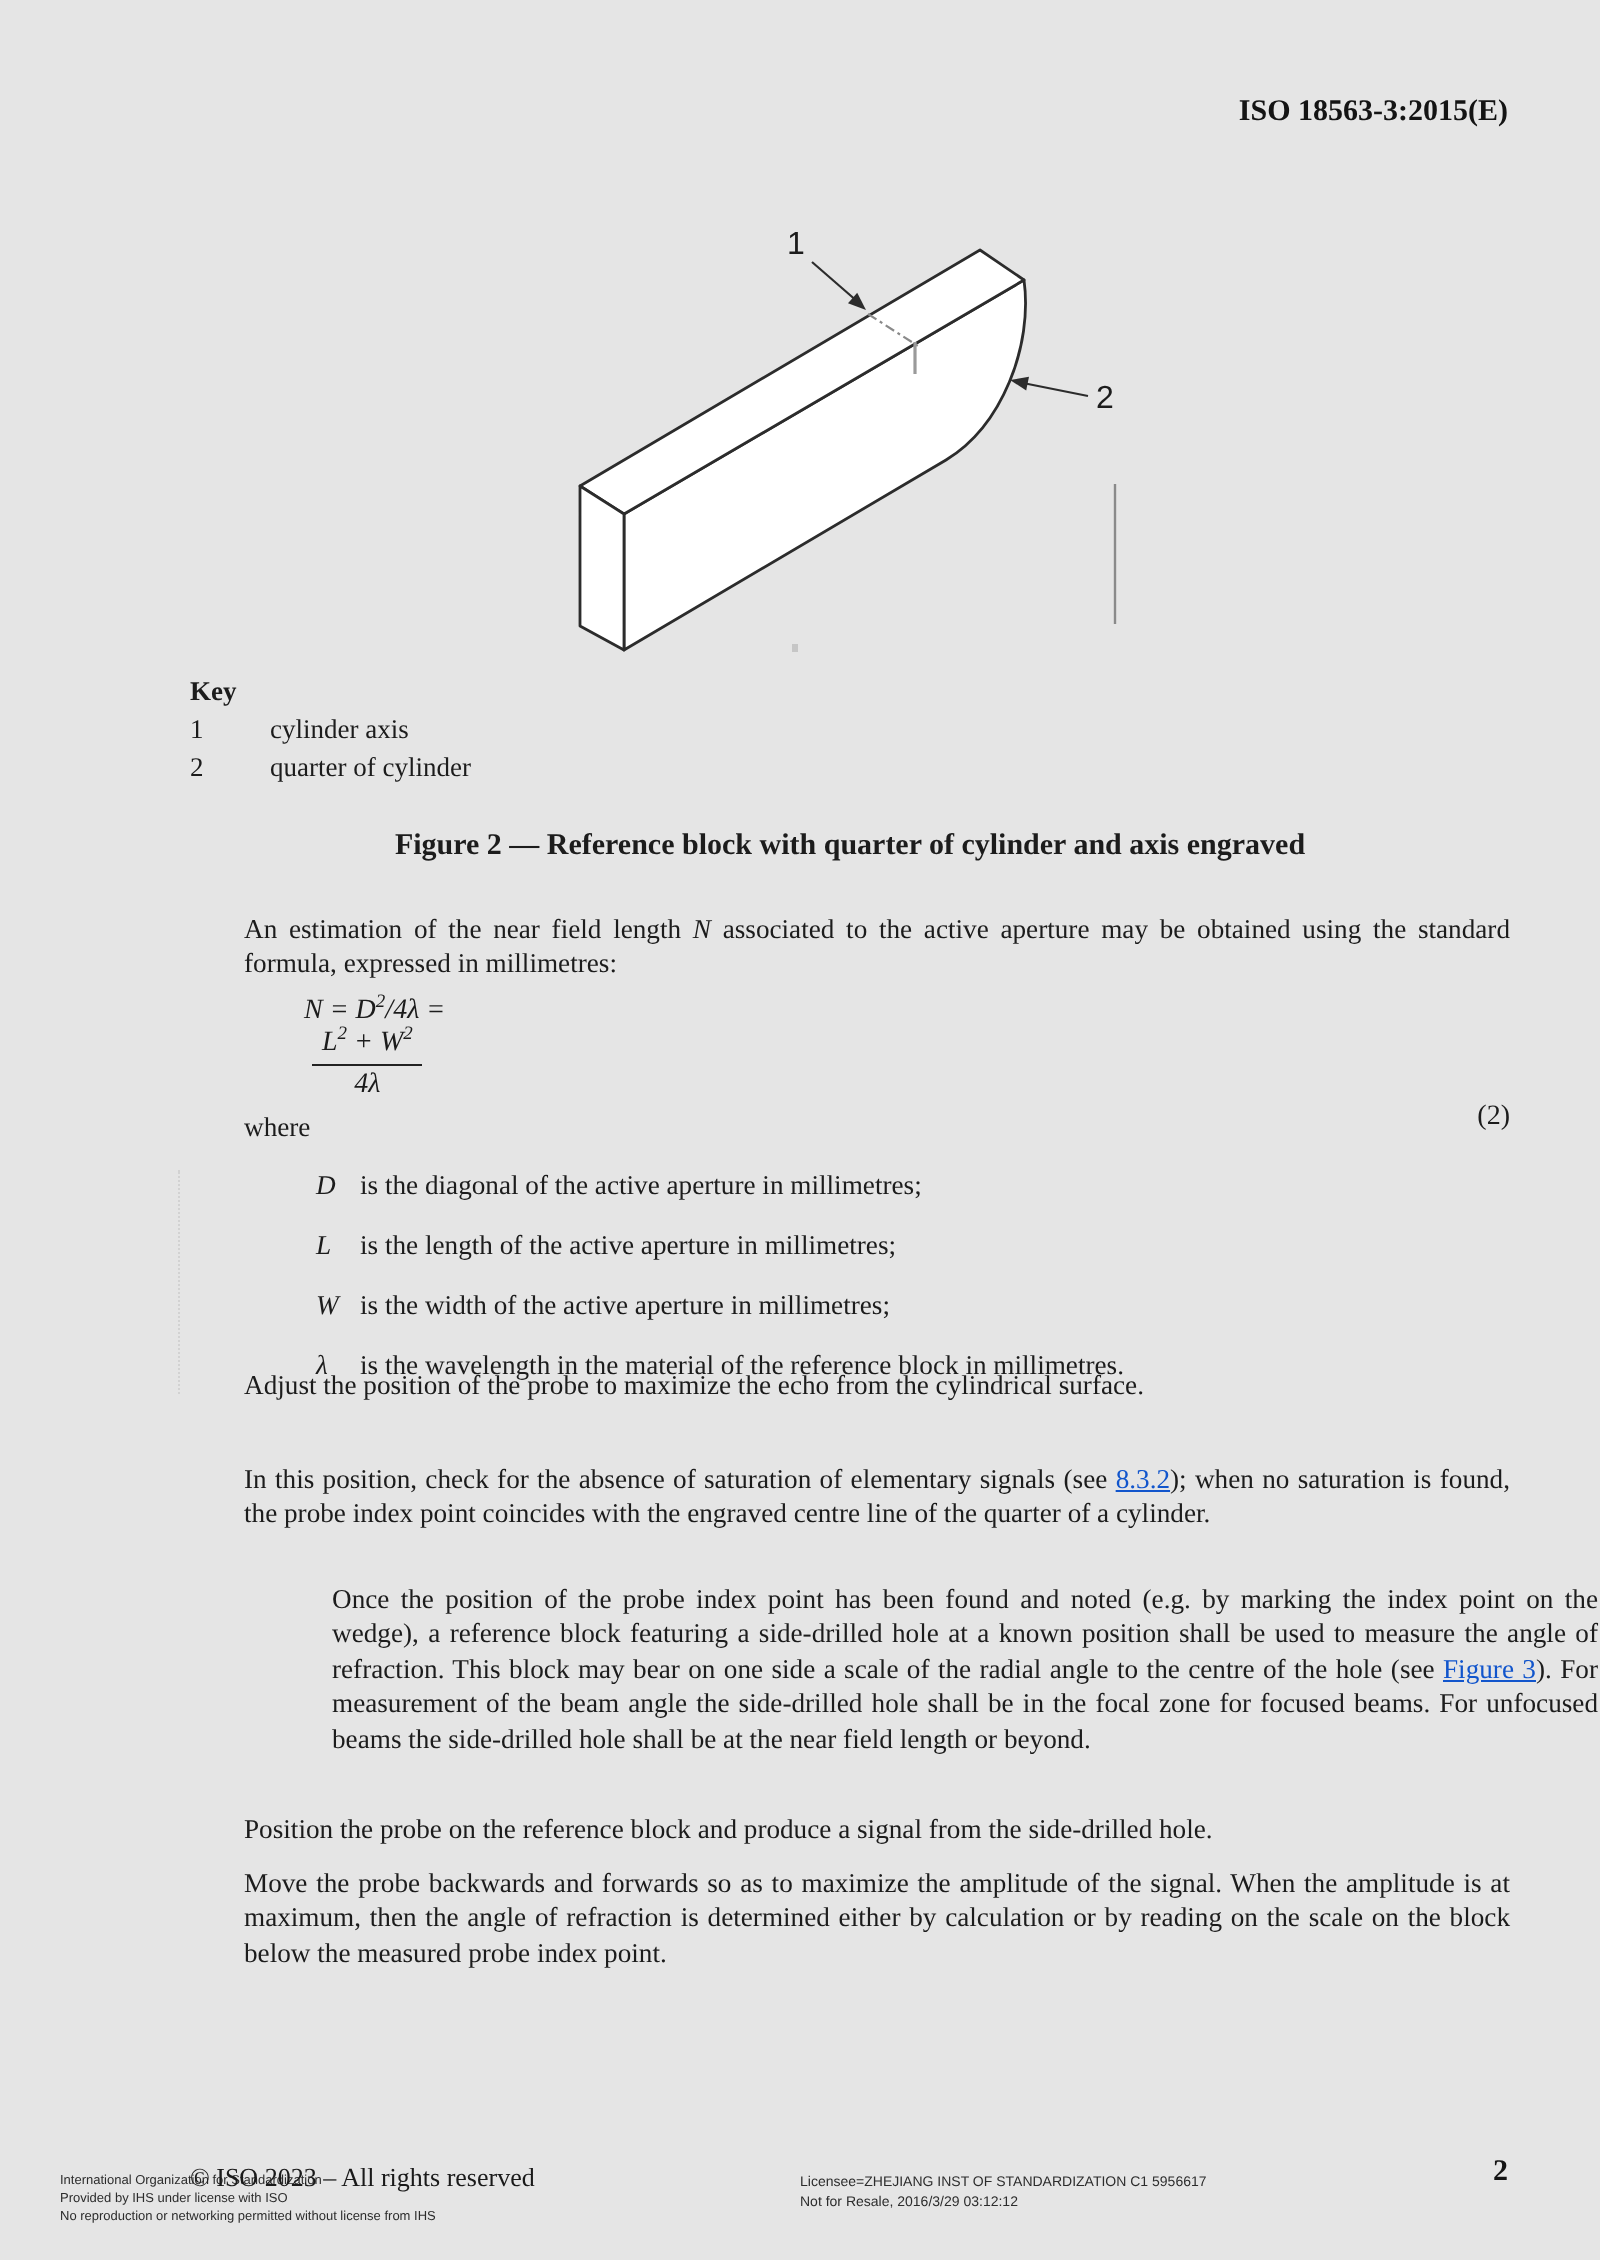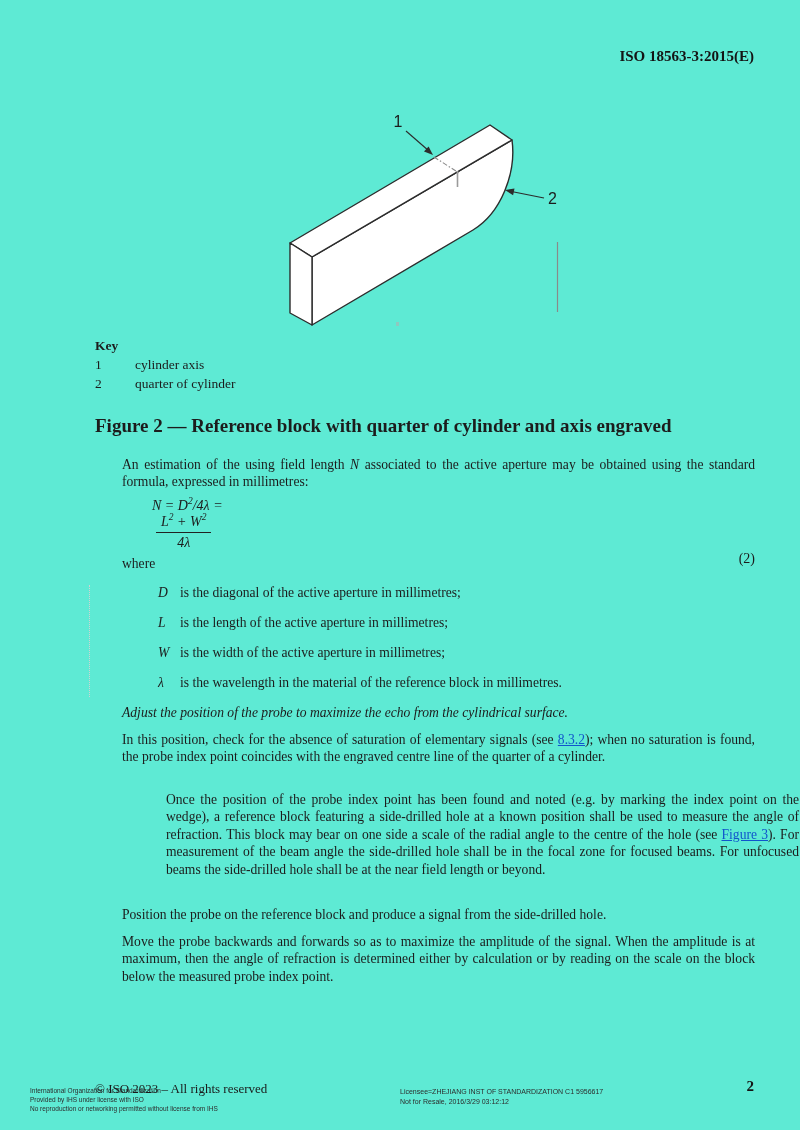--- a/index.html
+++ b/index.html
@@ -1,49 +1,49 @@
 <!DOCTYPE html>
 <html><head>
 <meta charset="utf-8">
 <style>
   * { margin: 0; padding: 0; box-sizing: border-box; }
   html, body { background: #ffffff; }
   .page {
     position: relative;
     width: 800px;
     height: 1130px;
-    background: #5eead4;
+    background: #e5e5e5;
     font-family: "Liberation Serif", serif;
     color: #1c1c1c;
     overflow: hidden;
   }
   .header {
     position: absolute;
     top: 48px; right: 46px;
     font-size: 15px;
     font-weight: bold;
     color: #141414;
   }
   .figure-svg { position: absolute; left: 268px; top: 96px; width: 304px; height: 244px; }
   .key { position: absolute; left: 95px; top: 336px; font-size: 13.5px; }
   .key-title { font-weight: bold; line-height: 19px; }
   .key-row { display: flex; line-height: 19px; }
   .key-num { display: inline-block; width: 40px; }
   .caption {
     position: absolute; left: 95px; top: 415px; width: 660px;
-    text-align: left; font-weight: bold; font-size: 19px;
+    text-align: center; font-weight: bold; font-size: 15px;
   }
   .body {
     position: absolute; left: 122px; width: 633px;
     font-size: 13.6px; line-height: 17.4px;
     text-align: justify;
   }
   .single { text-align: left; }
   .p1 { top: 456px; }
-  .p-adjust { top: 704px; font-style: italic; }
+  .p-adjust { top: 684px; }
   .p-inthis { top: 731px; }
   .p-once { top: 791px; margin-left: 44px; }
   .p-position { top: 906px; }
   .p-move { top: 933px; }
   .var { font-style: italic; }
   a.doclink { color: #1155cc; text-decoration: underline; cursor: pointer; }
   .formula {
     position: absolute; left: 152px; top: 498px; width: 603px;
     display: flex; align-items: flex-start;
     font-size: 14px; font-style: italic; flex-direction: column;
@@ -117,21 +117,21 @@
       <span>cylinder axis</span>
     </div>
     <div class="key-row">
       <span class="key-num">2</span>
       <span>quarter of cylinder</span>
     </div>
   </div>
 
   <div class="caption">Figure 2 — Reference block with quarter of cylinder and axis engraved</div>
 
-  <p class="body p1"><span>An estimation of the using field length </span><span class="var">N</span><span> associated to the active aperture may be obtained using the standard formula, expressed in millimetres:</span></p>
+  <p class="body p1"><span>An estimation of the near field length </span><span class="var">N</span><span> associated to the active aperture may be obtained using the standard formula, expressed in millimetres:</span></p>
 
   <div class="formula">
     <span><span>N</span>&nbsp;<span>=</span>&nbsp;<span>D</span><sup>2</sup><span>/</span><span>4λ</span>&nbsp;<span>=</span></span>
     <span class="frac">
       <span class="num"><span>L</span><sup>2</sup>&nbsp;<span>+</span>&nbsp;<span>W</span><sup>2</sup></span>
       <span class="den">4λ</span>
     </span>
     <span class="eq-number">(2)</span>
   </div>
 

